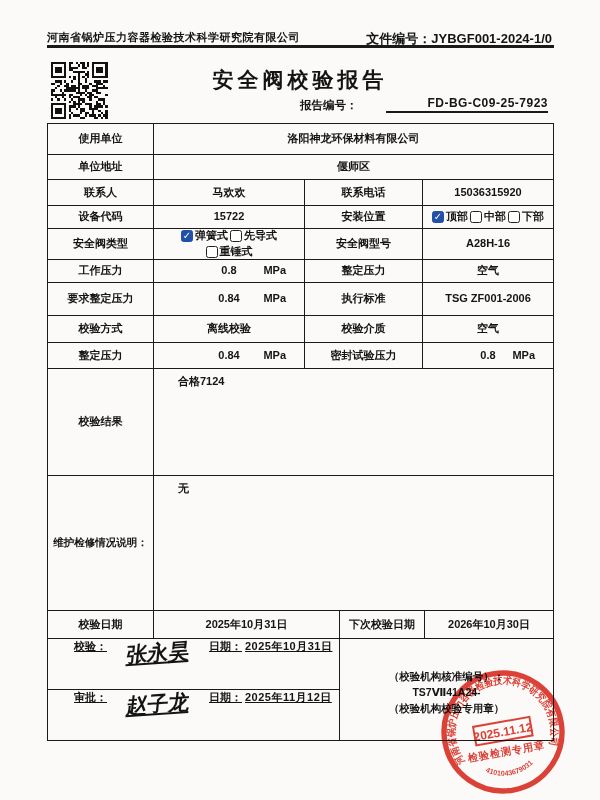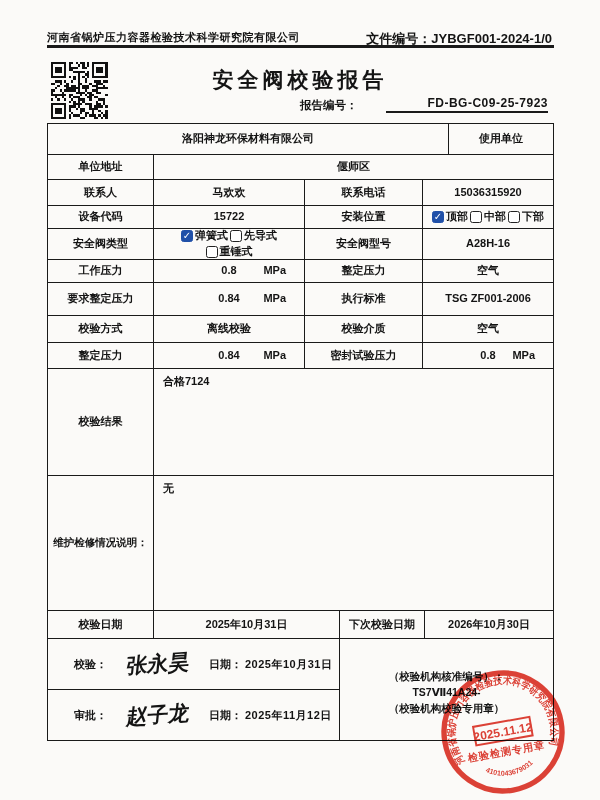--- a/index.html
+++ b/index.html
@@ -34,37 +34,37 @@
   .cell:first-child { border-left:none; }
   .c-lab  { width:105px; flex:none; }
   .c-val2 { flex:1; }
   .c-v1 { width:151px; flex:none; }
   .c-l2 { width:118px; flex:none; }
   .c-v2 { flex:1; }
   .c-v1b { width:186px; flex:none; }
   .c-l2b { width:85px;  flex:none; }
   .unitcell .unit { position:absolute; right:18px; top:50%; transform:translateY(-50%); }
   .topleft { align-items:flex-start; justify-content:flex-start;
-             text-align:center; padding:6px 9px; }
+             text-align:center; padding:6px 24px; }
   .small-lab { font-size:10.5px; }
 
   
   .ckgroup { display:flex; flex-wrap:wrap; align-items:center; justify-content:center;
              row-gap:2px; }
   .ck { display:inline-flex; align-items:center; margin:0 1px; }
   .cb { width:12px; height:12px; border:1.6px solid #222; border-radius:2.5px;
         display:inline-flex; align-items:center; justify-content:center;
         margin-right:2px; background:#fff; flex:none; }
   .cb .tick { display:none; color:#fff; font-size:10px; line-height:1; font-weight:700; }
   .cb.checked { background:#2050a8; border-color:#2050a8; }
   .cb.checked .tick { display:block; }
 
   
-  .sigrow { display:flex; align-items:center; padding-left:26px; gap:3px;
-            font-size:11px; }
+  .sigrow { display:flex; align-items:flex-start; padding-left:26px; gap:3px;
+            font-size:11px;text-decoration:underline; }
   .sig { font-size:21px; transform:rotate(-4deg) skewX(-10deg);
          font-family:"DejaVu Serif","Liberation Serif",serif;
          width:96px; text-align:center; flex:none; }
   .sigdate { letter-spacing:.5px; }
   .agency { flex-direction:column; justify-content:flex-start;
             padding-top:30px; font-size:10.5px; line-height:1.5; }
 
   
   .stamp { left:436px; top:665px; width:134px; height:134px;
            opacity:.92; mix-blend-mode:multiply; pointer-events:none; }
@@ -386,22 +386,22 @@
     <rect x="24" y="24" width="1" height="1" fill="#111"></rect>
   </svg>
 
 <div class="abs doc-title">安全阀校验报告</div>
 <div class="abs rpt-label">报告编号：</div>
 <div class="abs rpt-line">FD-BG-C09-25-7923</div>
 
 <div class="abs tbl">
 
   <div class="row" style="height:30px">
+    <div class="cell c-lab">使用单位</div>
     <div class="cell c-val2">洛阳神龙环保材料有限公司</div>
-    <div class="cell c-lab">使用单位</div>
   </div>
 
   <div class="row" style="height:25px">
     <div class="cell c-lab">单位地址</div>
     <div class="cell c-val2">偃师区</div>
   </div>
 
   <div class="row" style="height:26px">
     <div class="cell c-lab">联系人</div>
     <div class="cell c-v1">马欢欢</div>

